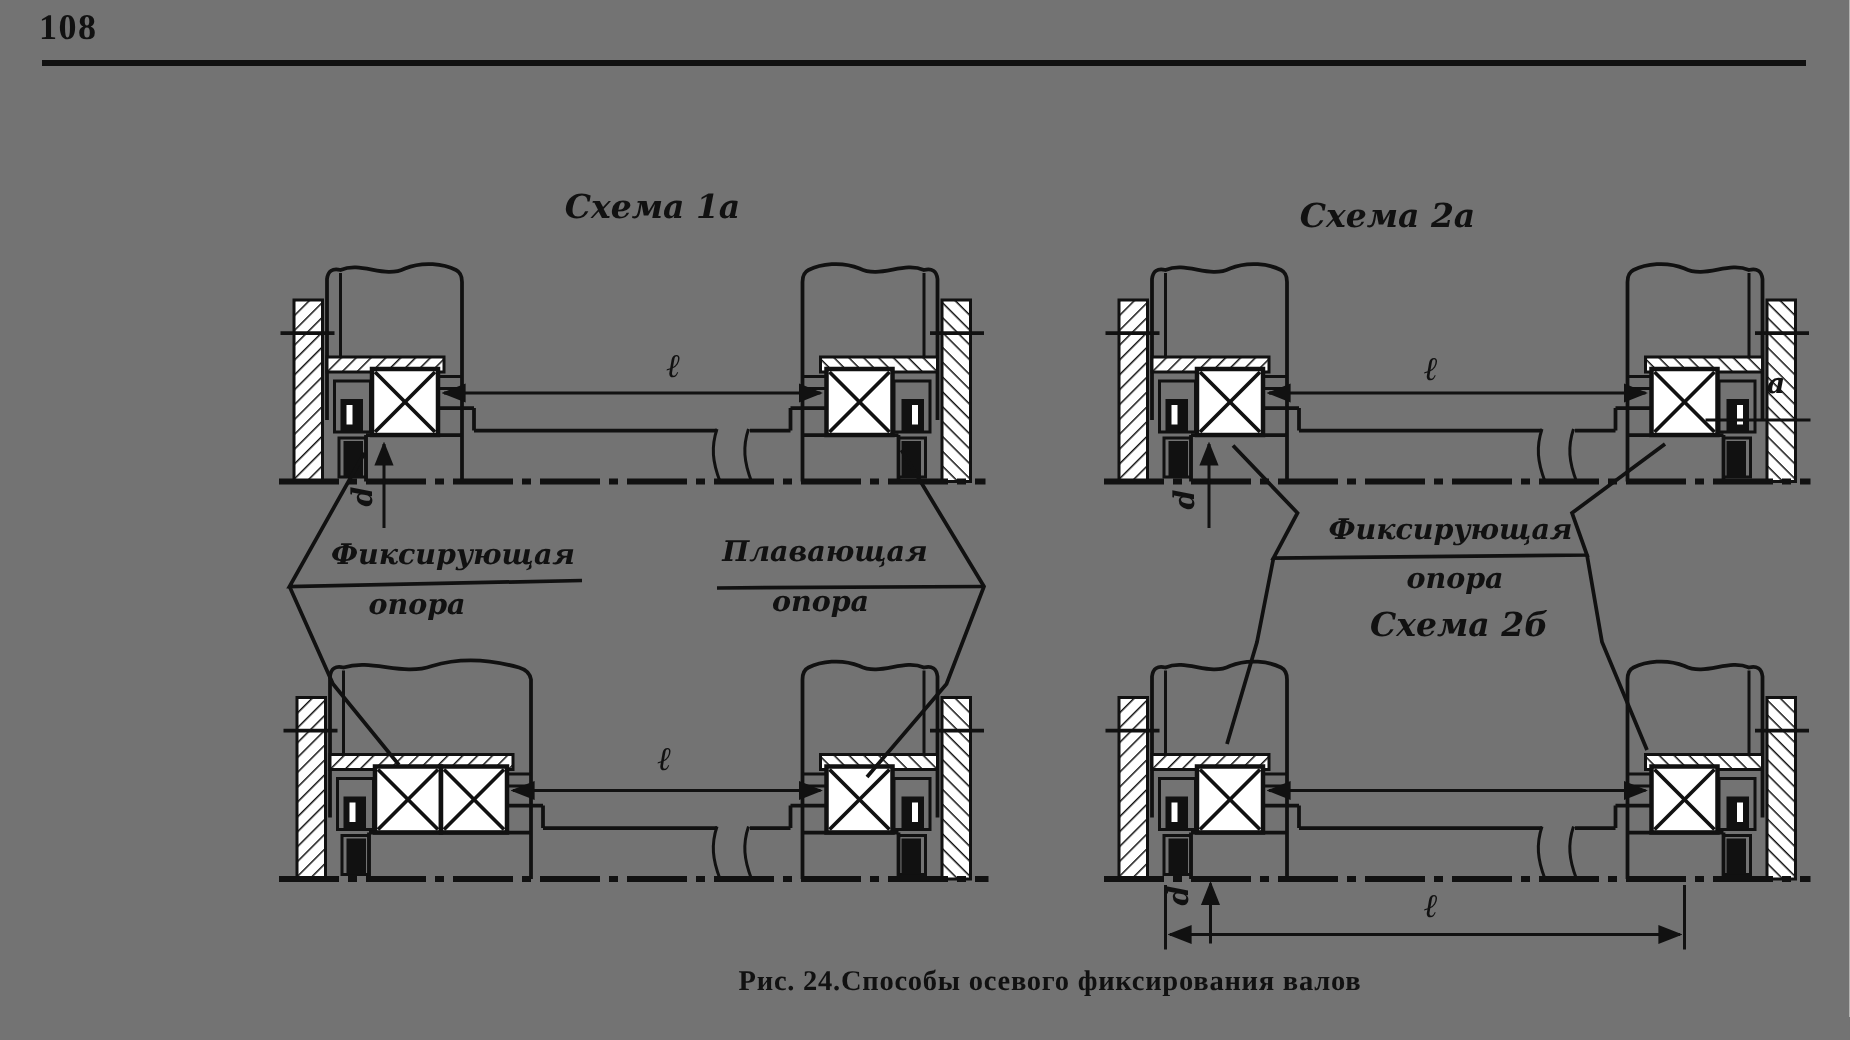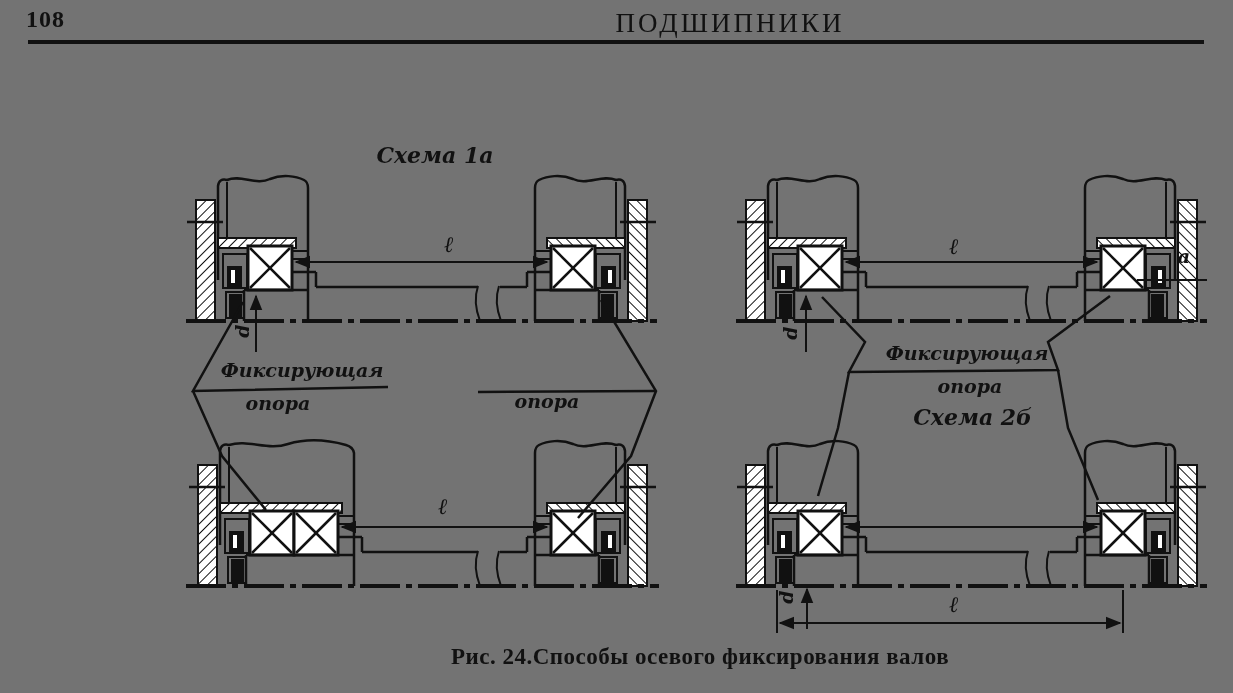--- a/index.html
+++ b/index.html
@@ -8,30 +8,29 @@
     font-family:"Liberation Serif", serif;color:#111;overflow:hidden;
   }
   .abs{position:absolute;}
   #page-number{left:26px;top:6px;font-size:24px;font-weight:700;letter-spacing:1px;}
   #running-header{left:560px;top:8px;width:340px;text-align:center;font-size:27px;letter-spacing:3px;}
   #header-rule{left:28px;top:40px;width:1176px;height:4px;background:#111;}
   .scheme-title{font-family:"DejaVu Serif", serif;font-style:italic;font-weight:700;font-size:22px;text-align:center;}
   .support-label{font-family:"DejaVu Serif", serif;font-style:italic;font-weight:700;font-size:19px;text-align:center;white-space:nowrap;}
   .dim-label{font-family:"DejaVu Serif", serif;font-style:italic;font-weight:700;font-size:22px;text-align:center;}
   .dim-rot{transform:rotate(-90deg);transform-origin:center center;font-size:19px;}
-  #figure-caption{left:340px;top:644px;width:720px;text-align:center;font-size:23px;font-weight:700;letter-spacing:0.5px;}
+  #figure-caption{left:340px;top:644px;width:720px;text-align:center;font-size:19px;font-weight:700;letter-spacing:0.5px;}
   svg{position:absolute;left:0;top:0;}
 </style>
 </head>
 <body>
 
 <div id="page">
 
   <div class="abs" id="page-number">108</div>
-  <div class="abs" id="running-header">ПОДШИПНИКИ</div>
   <div class="abs" id="header-rule"></div>
 
   <svg width="1233" height="693" viewBox="0 0 1233 693">
     <defs>
       <pattern id="hatch" patternUnits="userSpaceOnUse" width="7" height="7" patternTransform="rotate(45)">
         <rect width="7" height="7" fill="#ffffff"></rect>
         <line x1="0" y1="0" x2="0" y2="7" stroke="#111" stroke-width="2"></line>
       </pattern>
       <marker id="arr" viewBox="0 0 10 10" refX="9" refY="5" markerWidth="8" markerHeight="8" orient="auto-start-reverse">
         <path d="M0,1 L10,5 L0,9 z" fill="#111"></path>
@@ -131,25 +130,27 @@
       <path d="M243,302 L193,391 L388,387"></path>
       <path d="M193,391 L222,456 L266,510"></path>
       <path d="M601,300 L656,391 L631,456 L578,518"></path>
       <path d="M478,392 L656,391"></path>
       <path d="M822,297 L865,342 L849,372 L1058,370 L1048,342 L1110,296"></path>
       <path d="M849,372 L838,428 L818,496"></path>
       <path d="M1058,370 L1068,428 L1098,500"></path>
     </g>
   </svg>
 
-  <div class="abs scheme-title" style="left:355px;top:142px;width:160px;">Схема 1а</div>
+  <div class="abs scheme-title" style="left:355px;top:125px;width:160px;">Схема 1а</div>
+  <div class="abs scheme-title" style="left:845px;top:131px;width:160px;">Схема 2а</div>
   <div class="abs scheme-title" style="left:872px;top:404px;width:160px;text-align:right;">Схема 2б</div>
 
   <div class="abs support-label" style="left:212px;top:359px;width:180px;">Фиксирующая</div>
   <div class="abs support-label" style="left:198px;top:392px;width:160px;">опора</div>
+  <div class="abs support-label" style="left:460px;top:357px;width:180px;">Плавающая</div>
   <div class="abs support-label" style="left:467px;top:390px;width:160px;">опора</div>
   <div class="abs support-label" style="left:877px;top:342px;width:180px;">Фиксирующая</div>
   <div class="abs support-label" style="left:890px;top:375px;width:160px;">опора</div>
 
   <div class="abs dim-label" style="left:436px;top:231px;width:26px;">ℓ</div>
   <div class="abs dim-label" style="left:941px;top:233px;width:26px;">ℓ</div>
   <div class="abs dim-label" style="left:430px;top:493px;width:26px;">ℓ</div>
   <div class="abs dim-label" style="left:941px;top:591px;width:26px;">ℓ</div>
   <div class="abs dim-label dim-rot" style="left:230px;top:320px;width:24px;">d</div>
   <div class="abs dim-label dim-rot" style="left:778px;top:322px;width:24px;">d</div>

